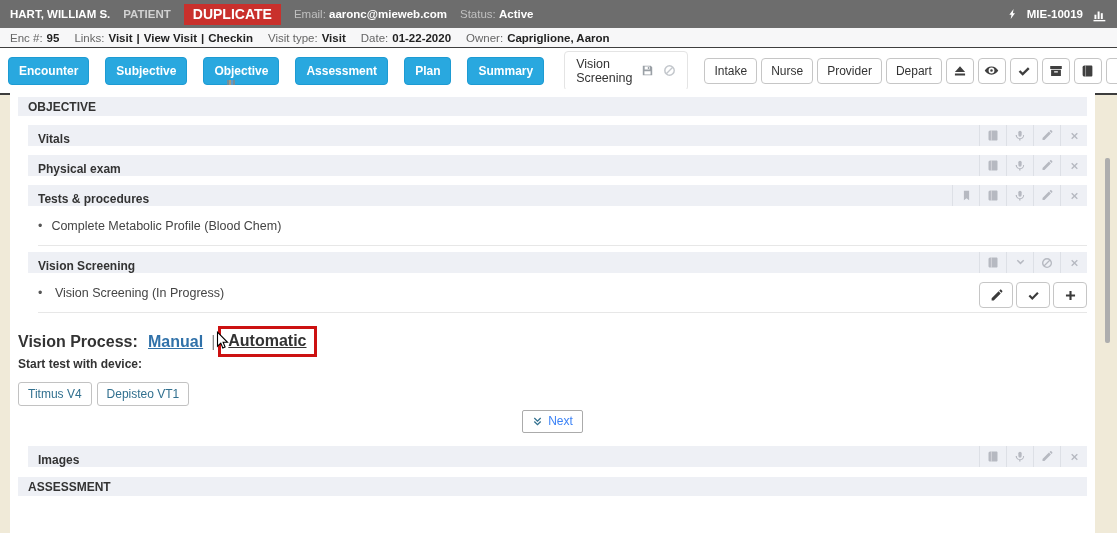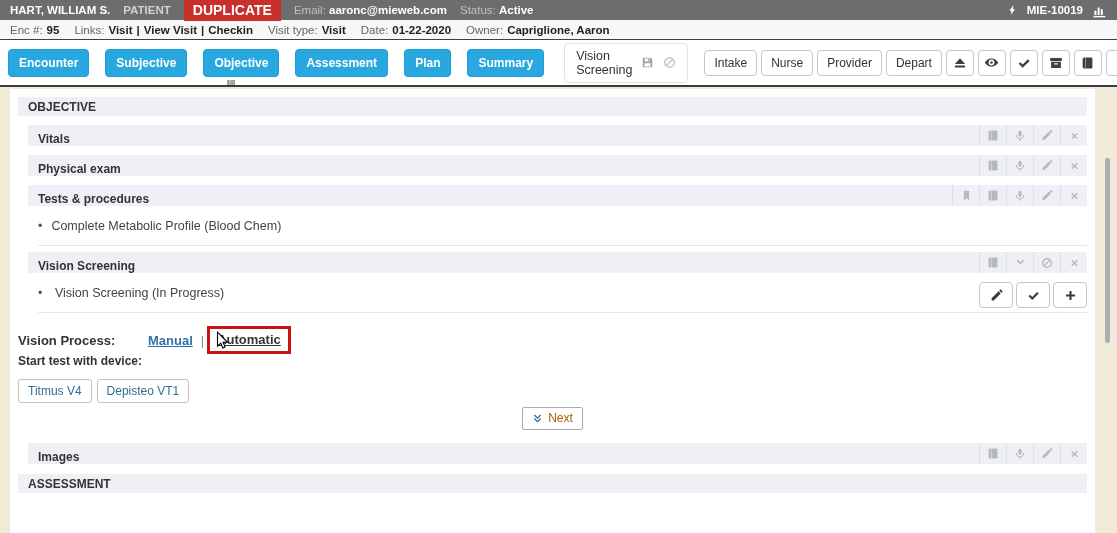--- a/index.html
+++ b/index.html
@@ -8,21 +8,21 @@
     font-family: "Liberation Sans", sans-serif;
     background:#f0ead8;
     position:relative;
     overflow:hidden;
     color:#333;
   }
   svg.ic { display:block; fill:currentColor; }
 
   
   .topbar {
-    height:20px; background:#6d6d6d; color:#fff;
+    height:28px; background:#6d6d6d; color:#fff;
     display:flex; align-items:center; padding:0 10px; gap:13px;
     font-size:11.5px; white-space:nowrap;
   }
   .tb-name { font-weight:bold; }
   .tb-dim  { color:#d2d2d2; font-weight:bold; }
   .dup-badge {
     background:#c9302c; color:#fff; font-weight:bold;
     padding:2px 9px 3px; font-size:14px;
   }
   .tb-label { color:#c0c0c0; }
@@ -100,39 +100,39 @@
   }
   ul.bullets li::before { content:"•"; color:#555; margin-right:9px; }
   li.vision-row { border-bottom:1px solid #a5cfe8; padding:10px 0 14px; }
   .row-actions { position:absolute; right:0; bottom:4px; display:flex; gap:3px; }
   .mini-btn {
     width:34px; height:26px; border:1px solid #c6c6c6; border-radius:4px;
     background:#fff; color:#3a3a3a; display:flex; align-items:center;
     justify-content:center; cursor:pointer;
   }
 
-  .vp-row { margin-top:13px; font-size:13px; display:flex; align-items:center; }
+  .vp-row { margin-top:13px; font-size:16px; display:flex; align-items:center; }
   .vp-label { font-weight:bold; color:#333; width:130px; }
   .link-manual { color:#3071a9; text-decoration:underline; font-weight:bold; cursor:pointer; }
   .link-sep { color:#888; margin:0 3px 0 8px; }
   .red-box {
     border:3px solid #cc1111; padding:3px 7px 4px; display:inline-block;
   }
   .link-automatic { color:#333; text-decoration:underline; font-weight:bold; cursor:pointer; }
 
   .st-label { margin-top:0; font-size:12px; font-weight:bold; color:#333; }
   .devices { margin-top:11px; display:flex; gap:5px; }
   .device-btn {
     border:1px solid #c2c2c2; border-radius:3px; background:#fff;
     color:#31708f; font-size:12px; padding:4px 9px; cursor:pointer;
   }
   .next-wrap { text-align:center; margin-top:4px; }
   .next-btn {
     border:1px solid #ababab; border-radius:2px; background:#fff;
-    font-size:12px; color:#a16207; padding:3px 9px 4px;
+    font-size:12px; color:#3b82f6; padding:3px 9px 4px;
     display:inline-flex; align-items:center; gap:5px; cursor:pointer;
   }
   .next-btn .ic { color:#31708f; }
 
   .images-bar { margin-top:13px; }
   .assess-bar { margin-top:10px; }
 
   
   .cursor { position:absolute; left:216px; top:331px; z-index:50; pointer-events:none; }
   .scroll-thumb {

